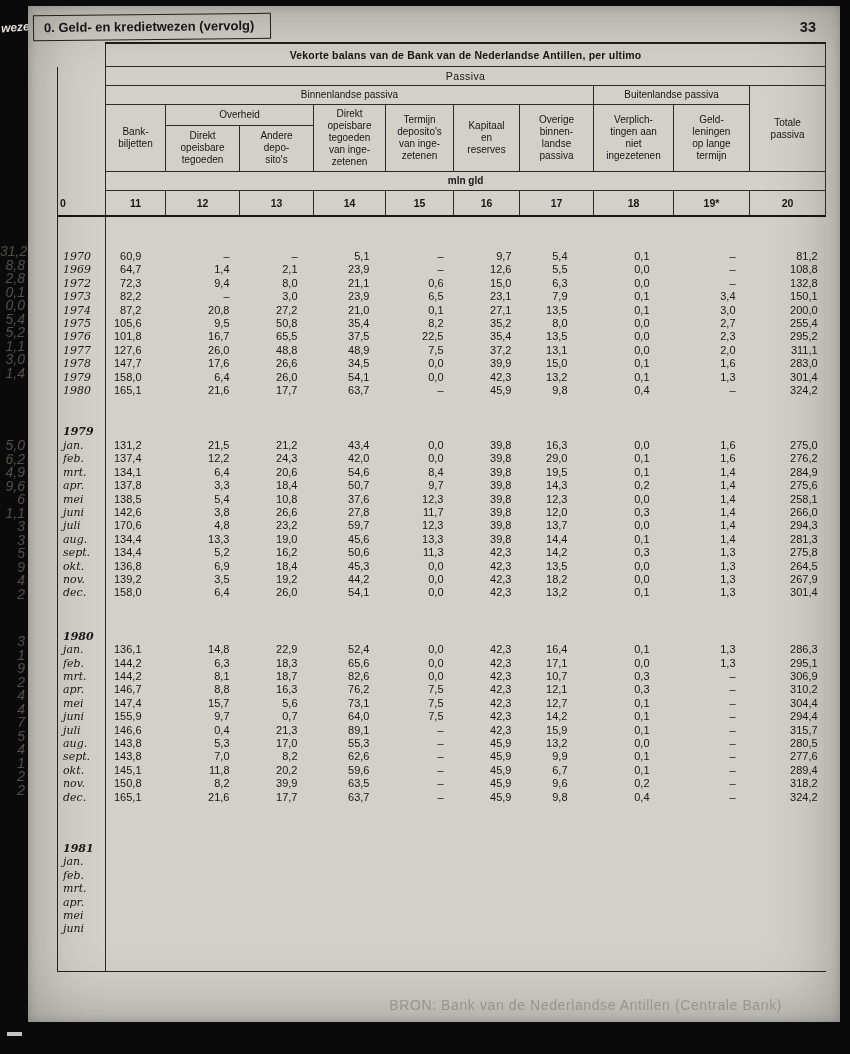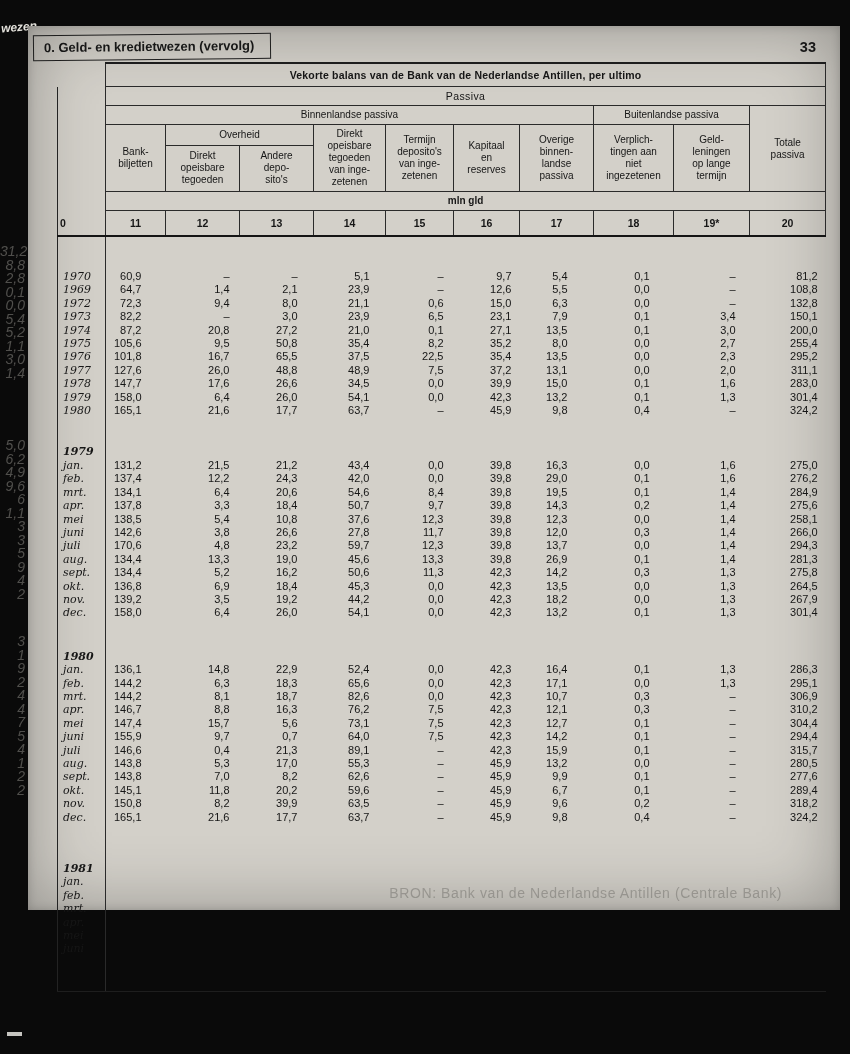--- a/index.html
+++ b/index.html
@@ -4,25 +4,24 @@
 <style>
   * { margin:0; padding:0; box-sizing:border-box; }
   html,body { width:850px; height:1054px; }
   body {
     background:#0a0a0a;
     font-family:"Liberation Sans", sans-serif;
     position:relative;
     overflow:hidden;
   }
   .page {
-    position:absolute; left:28px; top:6px; width:812px; height:884px;
+    position:absolute; left:28px; top:6px; width:812px; height:1016px;
     background:#d3d0c9;
     box-shadow: inset 0 0 70px rgba(0,0,0,.30), inset 0 0 10px rgba(0,0,0,.18);
     color:#171717;
-    margin-top:20px;
   }
   .hdr-box {
     position:absolute; left:5px; top:8px;
     border:1.3px solid #1e1e1e;
     padding:4px 16px 5px 10px;
     font-weight:bold; font-size:13px;
     transform:rotate(-0.6deg);
     background:transparent;
     white-space:nowrap;
   }
@@ -488,21 +487,21 @@
           <td class="c10">294,3</td>
         </tr>
         <tr>
           <td class="lbl">aug.</td>
           <td class="c1">134,4</td>
           <td class="c2">13,3</td>
           <td class="c3">19,0</td>
           <td class="c4">45,6</td>
           <td class="c5">13,3</td>
           <td class="c6">39,8</td>
-          <td class="c7">26,9</td>
+          <td class="c7">14,4</td>
           <td class="c8">0,1</td>
           <td class="c9">1,4</td>
           <td class="c10">281,3</td>
         </tr>
         <tr>
           <td class="lbl">sept.</td>
           <td class="c1">134,4</td>
           <td class="c2">5,2</td>
           <td class="c3">16,2</td>
           <td class="c4">50,6</td>

